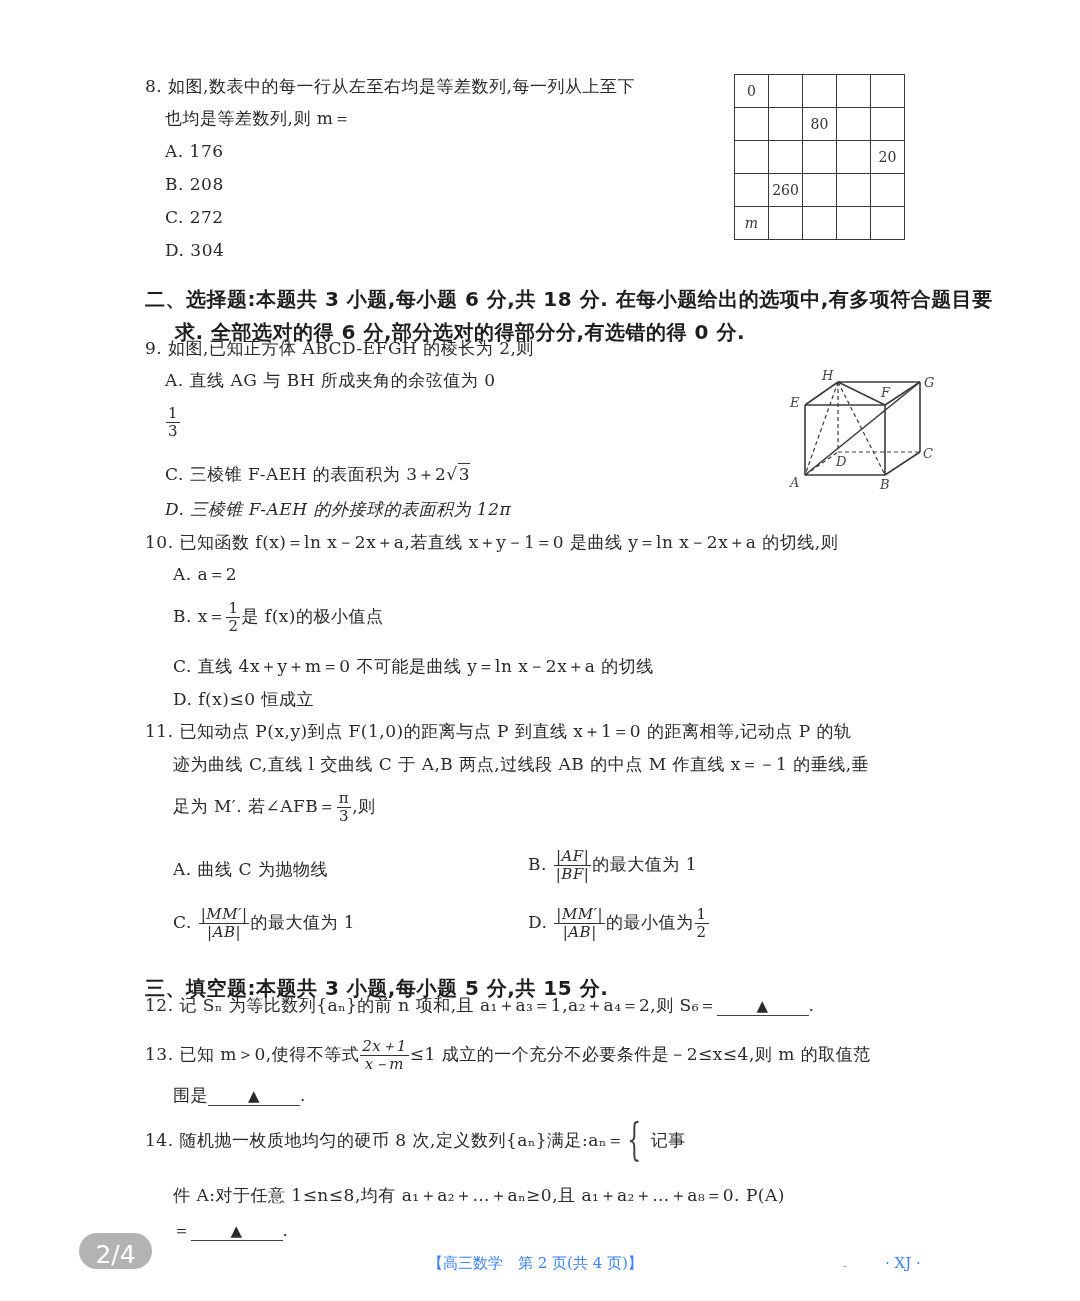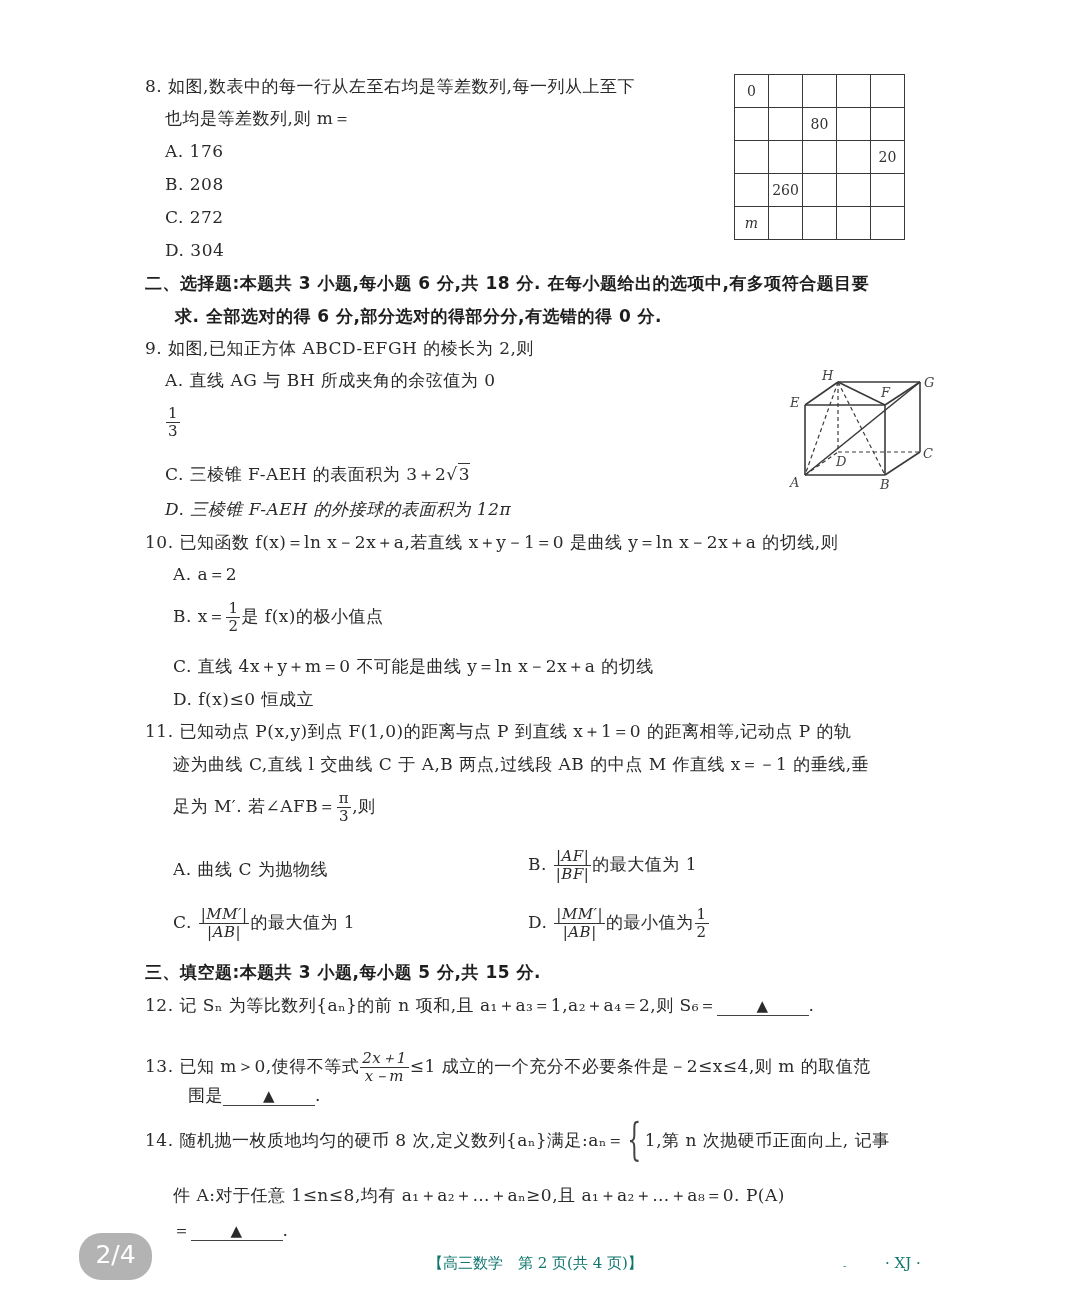--- a/index.html
+++ b/index.html
@@ -1,37 +1,37 @@
 <!DOCTYPE html>
 <html><head>
 <meta charset="utf-8">
 <style>
   html, body { margin:0; padding:0; }
   body {
     width:1080px; height:1301px; background:#ffffff; position:relative; overflow:hidden;
     font-family: "DejaVu Serif", "Liberation Serif", serif; color:#2a2a2a;
   }
   .line { position:absolute; font-size:17px; line-height:24px; white-space:nowrap; letter-spacing:0.5px; }
-  .bold { font-family: "DejaVu Sans", "Liberation Sans", sans-serif; font-weight:bold; color:#1e1e1e; font-size:17px; }
+  .bold { font-family: "DejaVu Sans", "Liberation Sans", sans-serif; font-weight:bold; color:#1e1e1e; font-size:20px;margin-top:16px; }
   i, .it { font-style:italic; }
   .frac { display:inline-block; vertical-align:middle; text-align:center; font-size:15px; line-height:17px; margin:0 1px; }
   .frac .num { display:block; border-bottom:1px solid #333; padding:0 2px; }
   .frac .den { display:block; padding:0 2px; }
   .sqrt { border-top:1px solid #333; padding-left:1px; }
   .blank { display:inline-block; width:92px; border-bottom:1.5px solid #444; text-align:center; line-height:18px; font-size:15px; vertical-align:baseline; }
   .grid-table { position:absolute; left:734px; top:74px; border-collapse:collapse; }
   .grid-table td { width:33px; height:32px; border:1.5px solid #3a3a3a; font-size:14px; text-align:center; vertical-align:middle; padding:0; color:#333; }
   .brace { display:inline-block; vertical-align:middle; font-size:44px; line-height:44px; transform:scaleX(0.5); margin:0 -4px; color:#444; }
   .cases { display:inline-block; vertical-align:middle; line-height:30px; }
   .pager {
-    position:absolute; left:79px; top:1233px; width:73px; height:47px; border-radius:22px;
+    position:absolute; left:79px; top:1233px; width:73px; height:36px; border-radius:22px;
     background:#b3b3b3; color:#ffffff; font-family:"DejaVu Sans", sans-serif; font-size:25px;
     text-align:center; line-height:43px;
   }
-  .footer { position:absolute; top:1254px; font-size:15px; color:#0f766e; white-space:nowrap; }
+  .footer { position:absolute; top:1254px; font-size:15px; color:#3b82f6; white-space:nowrap; }
 </style>
 </head>
 <body>
 
 <div class="line" style="left:145px; top:74px;">8. 如图,数表中的每一行从左至右均是等差数列,每一列从上至下</div>
 <div class="line" style="left:165px; top:106px;">也均是等差数列,则 m＝</div>
 <div class="line" style="left:165px; top:139px;">A. 176</div>
 <div class="line" style="left:165px; top:172px;">B. 208</div>
 <div class="line" style="left:165px; top:205px;">C. 272</div>
 <div class="line" style="left:165px; top:238px;">D. 304</div>
@@ -149,29 +149,29 @@
 <div class="line" style="left:528px; top:906px;">
   <span>D.</span> <span class="frac it"><span class="num">|MM′|</span><span class="den">|AB|</span></span><span>的最小值为</span><span class="frac"><span class="num">1</span><span class="den">2</span></span>
 </div>
 
 <div class="line bold" style="left:145px; top:960px;">三、填空题:本题共 3 小题,每小题 5 分,共 15 分.</div>
 
 <div class="line" style="left:145px; top:993px;">
   <span>12. 记 Sₙ 为等比数列{aₙ}的前 n 项和,且 a₁＋a₃＝1,a₂＋a₄＝2,则 S₆＝</span><span class="blank"><span>▲</span></span><span>.</span>
 </div>
 
-<div class="line" style="left:145px; top:1038px;margin-top:12px;">
+<div class="line" style="left:145px; top:1038px;">
   <span>13. 已知 m＞0,使得不等式</span><span class="frac it"><span class="num">2x＋1</span><span class="den">x－m</span></span><span>≤1 成立的一个充分不必要条件是－2≤x≤4,则 m 的取值范</span>
 </div>
-<div class="line" style="left:188px; top:1083px;">
+<div class="line" style="left:173px; top:1083px;">
   <span>围是</span><span class="blank"><span>▲</span></span><span>.</span>
 </div>
 
 <div class="line" style="left:145px; top:1118px; line-height:30px;">
-  <span style="vertical-align:middle;margin-top:48px;">14. 随机抛一枚质地均匀的硬币 8 次,定义数列{aₙ}满足:aₙ＝</span><span class="brace">{</span><span class="cases"><span style="display:block;">1,第 n 次抛硬币正面向上,</span></span><span style="vertical-align:middle; margin-left:6px;">记事</span>
+  <span style="vertical-align:middle;margin-top:48px;">14. 随机抛一枚质地均匀的硬币 8 次,定义数列{aₙ}满足:aₙ＝</span><span class="brace">{</span><span class="cases"></span><span style="vertical-align:middle; margin-left:6px;">记事</span>
 </div>
 <div class="line" style="left:173px; top:1183px;">件 A:对于任意 1≤n≤8,均有 a₁＋a₂＋…＋aₙ≥0,且 a₁＋a₂＋…＋a₈＝0. P(A)</div>
 <div class="line" style="left:173px; top:1218px;">
   <span>＝</span><span class="blank"><span>▲</span></span><span>.</span>
 </div>
 
 <div class="pager">2/4</div>
 
 <div class="footer" style="left:428px;">【高三数学　第 2 页(共 4 页)】</div>
 <div class="footer" style="left:843px; font-size:10px; top:1260px;">-</div>

